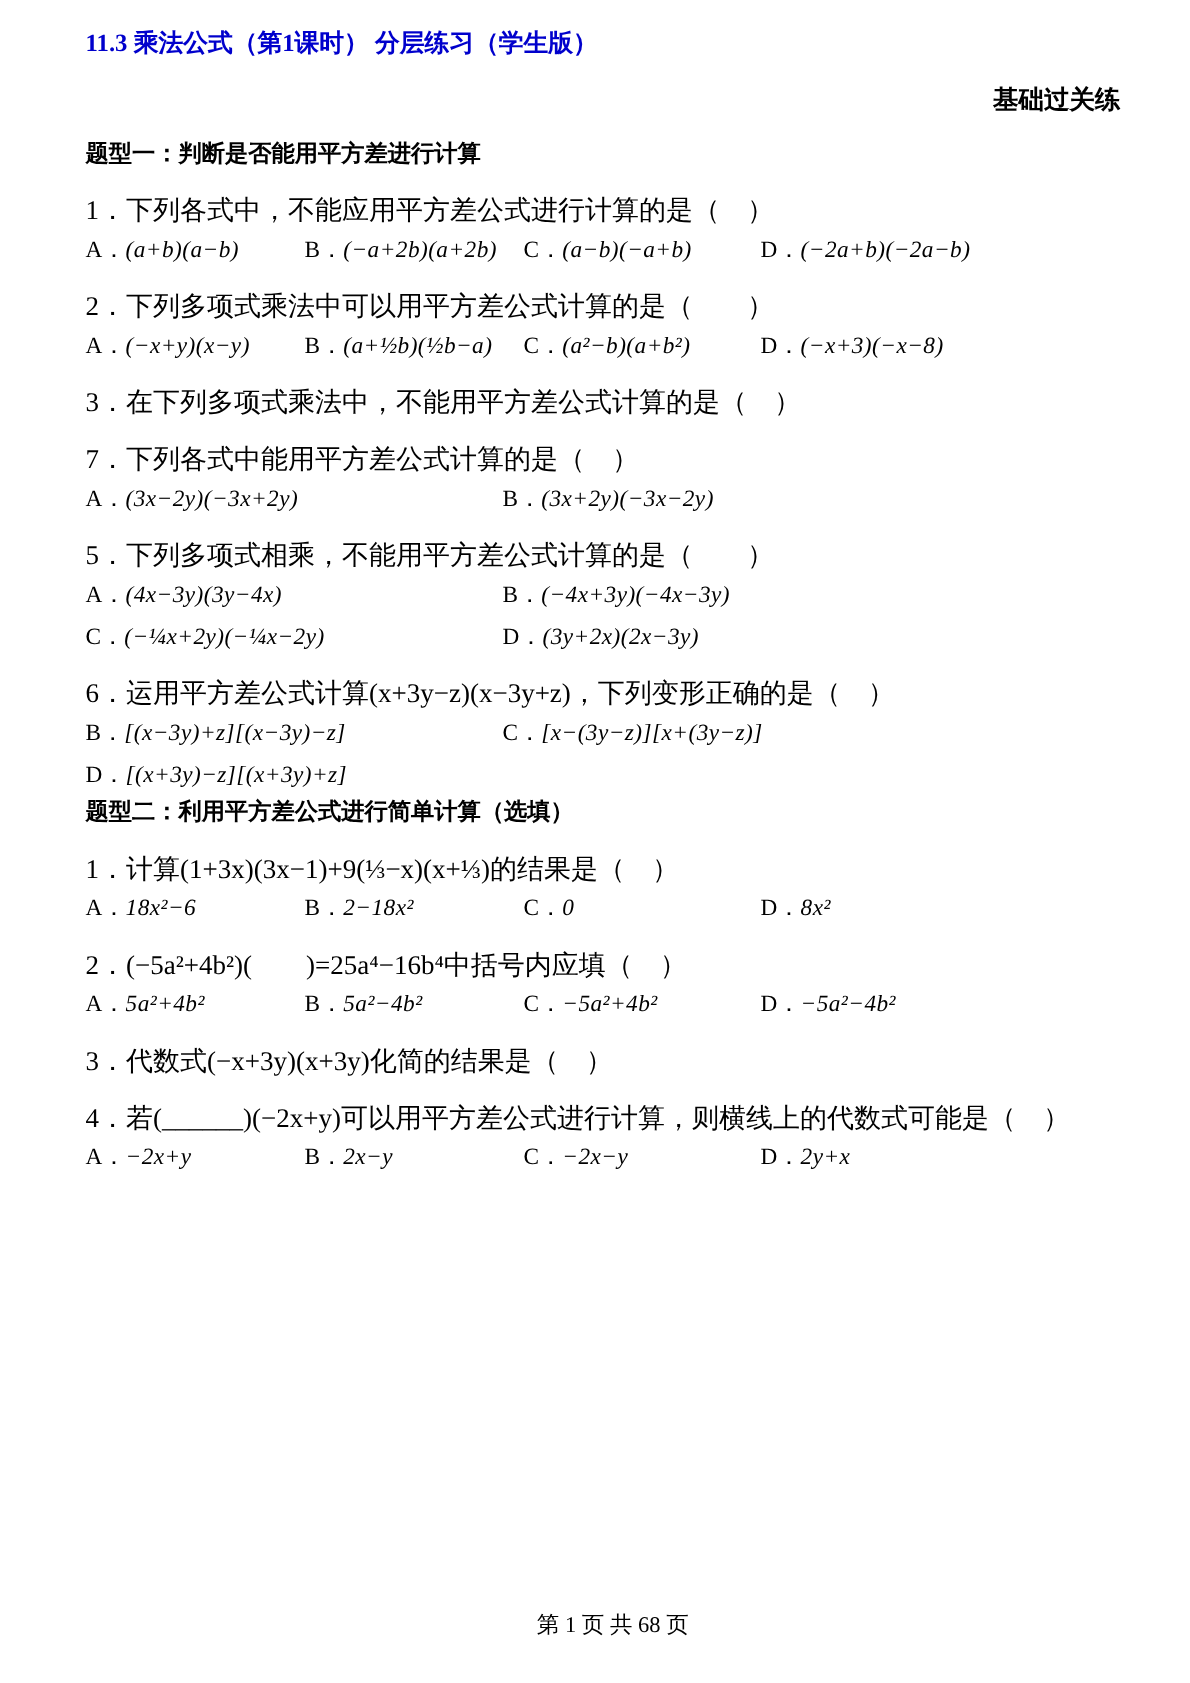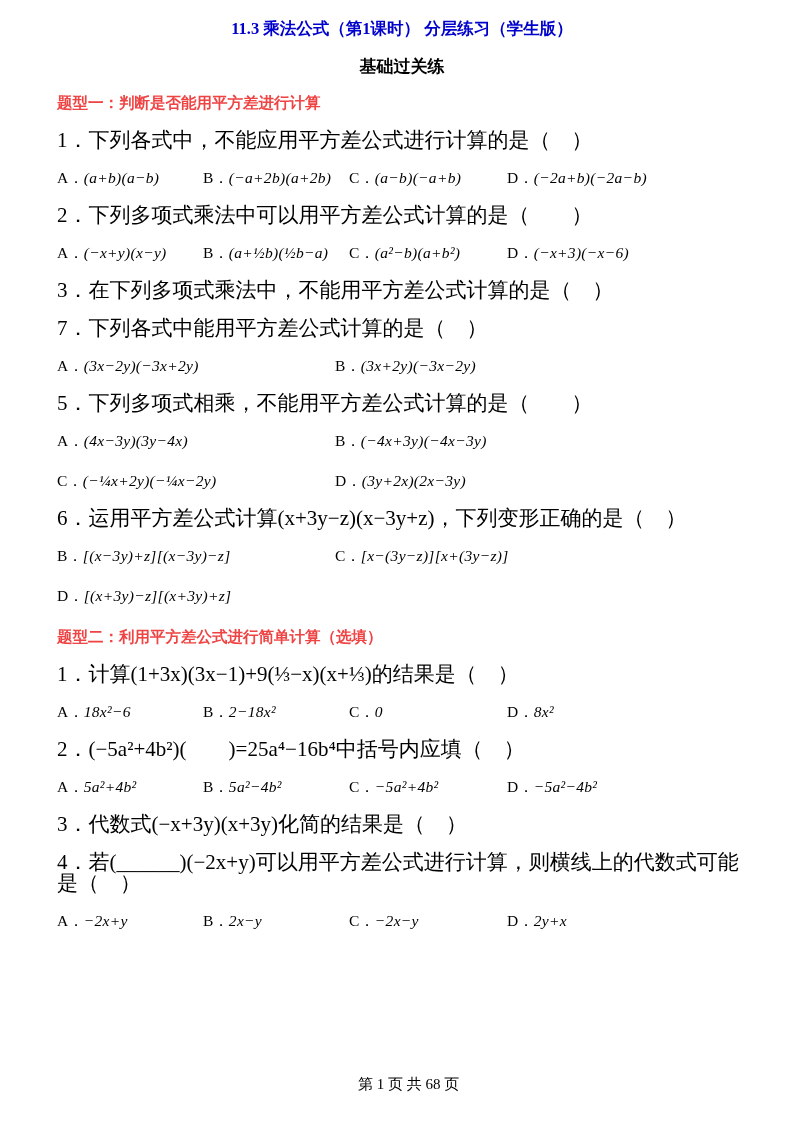--- a/index.html
+++ b/index.html
@@ -6,61 +6,60 @@
   html,body { width:793px; height:1122px; }
   body {
     background:#ffffff;
     color:#000000;
     font-family:"Liberation Serif","DejaVu Serif",serif;
     position:relative;
     overflow:hidden;
   }
   .page { padding:18px 46px 0 57px; }
   .doc-title {
-    text-align:center;
     color:#0000cc;
     font-weight:bold;
     font-size:16.5px;
     line-height:22px;
     margin-bottom:15px;
     font-family:Liberation Serif, serif;
   }
   .doc-subtitle {
-    text-align:center;
+    text-align:right;
     font-weight:bold;
     font-size:17px;
     line-height:23px;
     margin-bottom:14px;
   }
   .sec-heading {
-    color:#ef4444;
+    color:#000000;
     font-weight:bold;
     font-size:15.5px;
     line-height:21px;
     margin:12px 0 4px 0;
   }
-  .sec-heading.second { margin-top:20px; }
+  .sec-heading.second { margin-top:4px; }
   .stem {
-    font-size:21px;
+    font-size:18px;
     line-height:21px;
     margin-top:17px;
   }
   .opts {
     font-size:15.5px;
     line-height:21px;
-    margin-top:16px;
+    margin-top:5px;
   }
   .opts.r4 {
     display:grid;
     grid-template-columns:146px 146px 158px auto;
   }
   .opts.g2 {
     display:grid;
     grid-template-columns:278px auto;
-    row-gap:19px;
+    row-gap:7px;
   }
   .opt { white-space:nowrap; }
   .ol { font-style:normal; }
   .oe { font-style:italic; letter-spacing:0.3px; }
   .footer {
     position:absolute;
     left:0; right:0;
     bottom:28px;
     text-align:center;
     font-size:15px;
@@ -87,21 +86,21 @@
       <span class="opt"><span class="ol">D．</span><span class="oe">(−2a+b)(−2a−b)</span></span>
     </div>
   </div>
 
   <div class="q">
     <div class="stem">2．下列多项式乘法中可以用平方差公式计算的是（　　）</div>
     <div class="opts r4">
       <span class="opt"><span class="ol">A．</span><span class="oe">(−x+y)(x−y)</span></span>
       <span class="opt"><span class="ol">B．</span><span class="oe">(a+½b)(½b−a)</span></span>
       <span class="opt"><span class="ol">C．</span><span class="oe">(a²−b)(a+b²)</span></span>
-      <span class="opt"><span class="ol">D．</span><span class="oe">(−x+3)(−x−6)</span></span>
+      <span class="opt"><span class="ol">D．</span><span class="oe">(−x+3)(−x−8)</span></span>
     </div>
   </div>
 
   <div class="q">
     <div class="stem">3．在下列多项式乘法中，不能用平方差公式计算的是（　）</div>
   </div>
 
   <div class="q">
     <div class="stem">7．下列各式中能用平方差公式计算的是（　）</div>
     <div class="opts g2">

